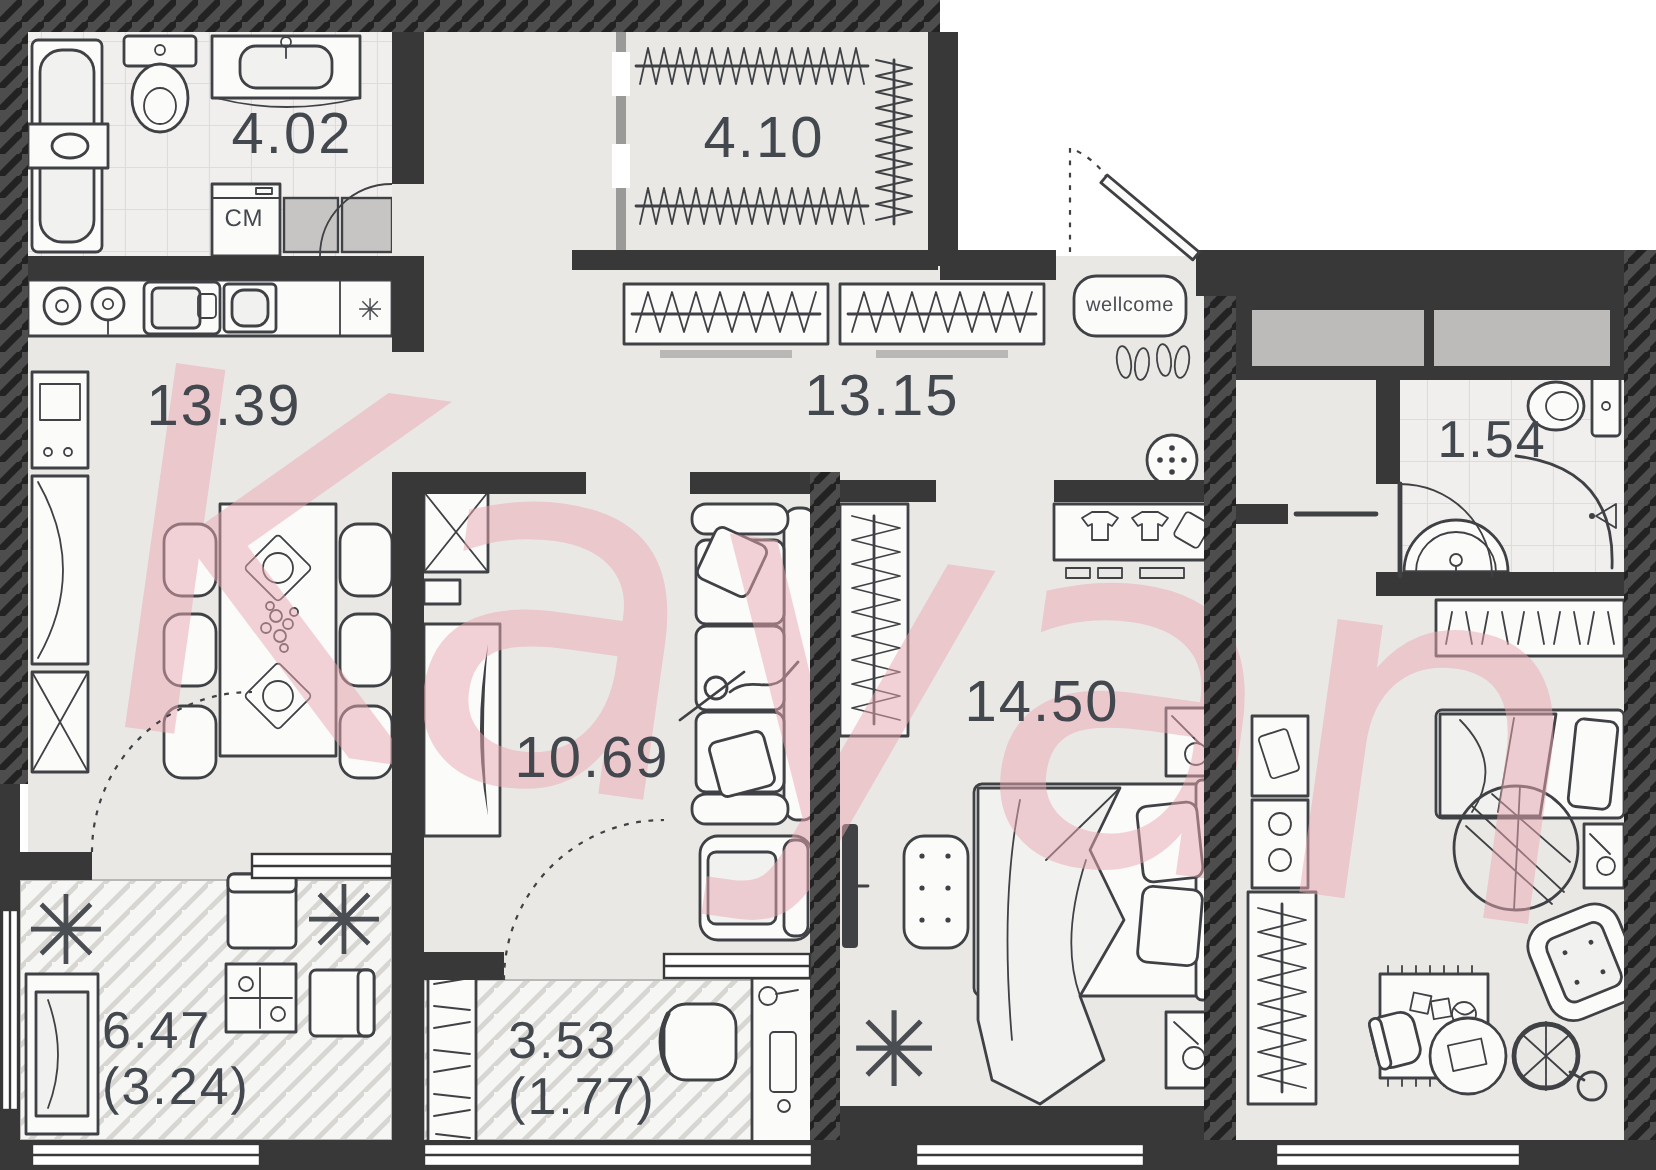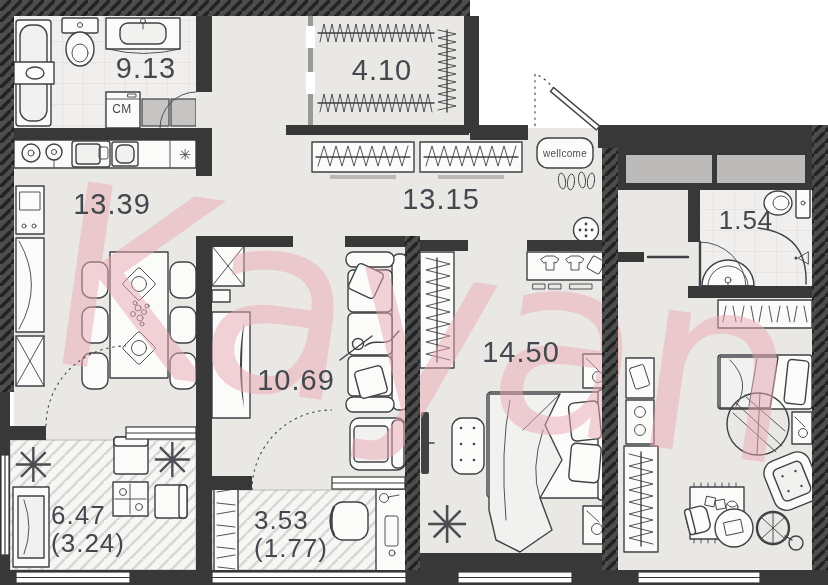--- a/index.html
+++ b/index.html
@@ -501,21 +501,21 @@
   <rect x="196" y="92" width="16" height="36" fill="#e9e8e5"></rect>
   <path d="M46,426 A80,80 0 0 1 126,346" class="dsh"></path>
   <path d="M252,490 A80,80 0 0 1 332,410" class="dsh"></path>
   <g>
     <line x1="700" y1="288" x2="700" y2="242" class="ln thk"></line>
     <path d="M700,242 A46,46 0 0 1 746,288" class="ln thin"></path>
   </g>
   <line x1="648" y1="257" x2="688" y2="257" class="ln thk"></line>
 </svg>
 
-<div class="lab" style="left:146px;top:68px">9.13</div>
+<div class="lab" style="left:146px;top:68px">4.02</div>
 <div class="lab" style="left:382px;top:70px">4.10</div>
 <div class="lab" style="left:441px;top:199px">13.15</div>
 <div class="lab" style="left:112px;top:204px">13.39</div>
 <div class="lab small" style="left:746px;top:220px">1.54</div>
 <div class="lab" style="left:521px;top:352px">14.50</div>
 <div class="lab" style="left:296px;top:380px">10.69</div>
 <div class="lab small two" style="left:88px;top:529px">
   <div>6.47</div>
   <div>(3.24)</div>
 </div>

